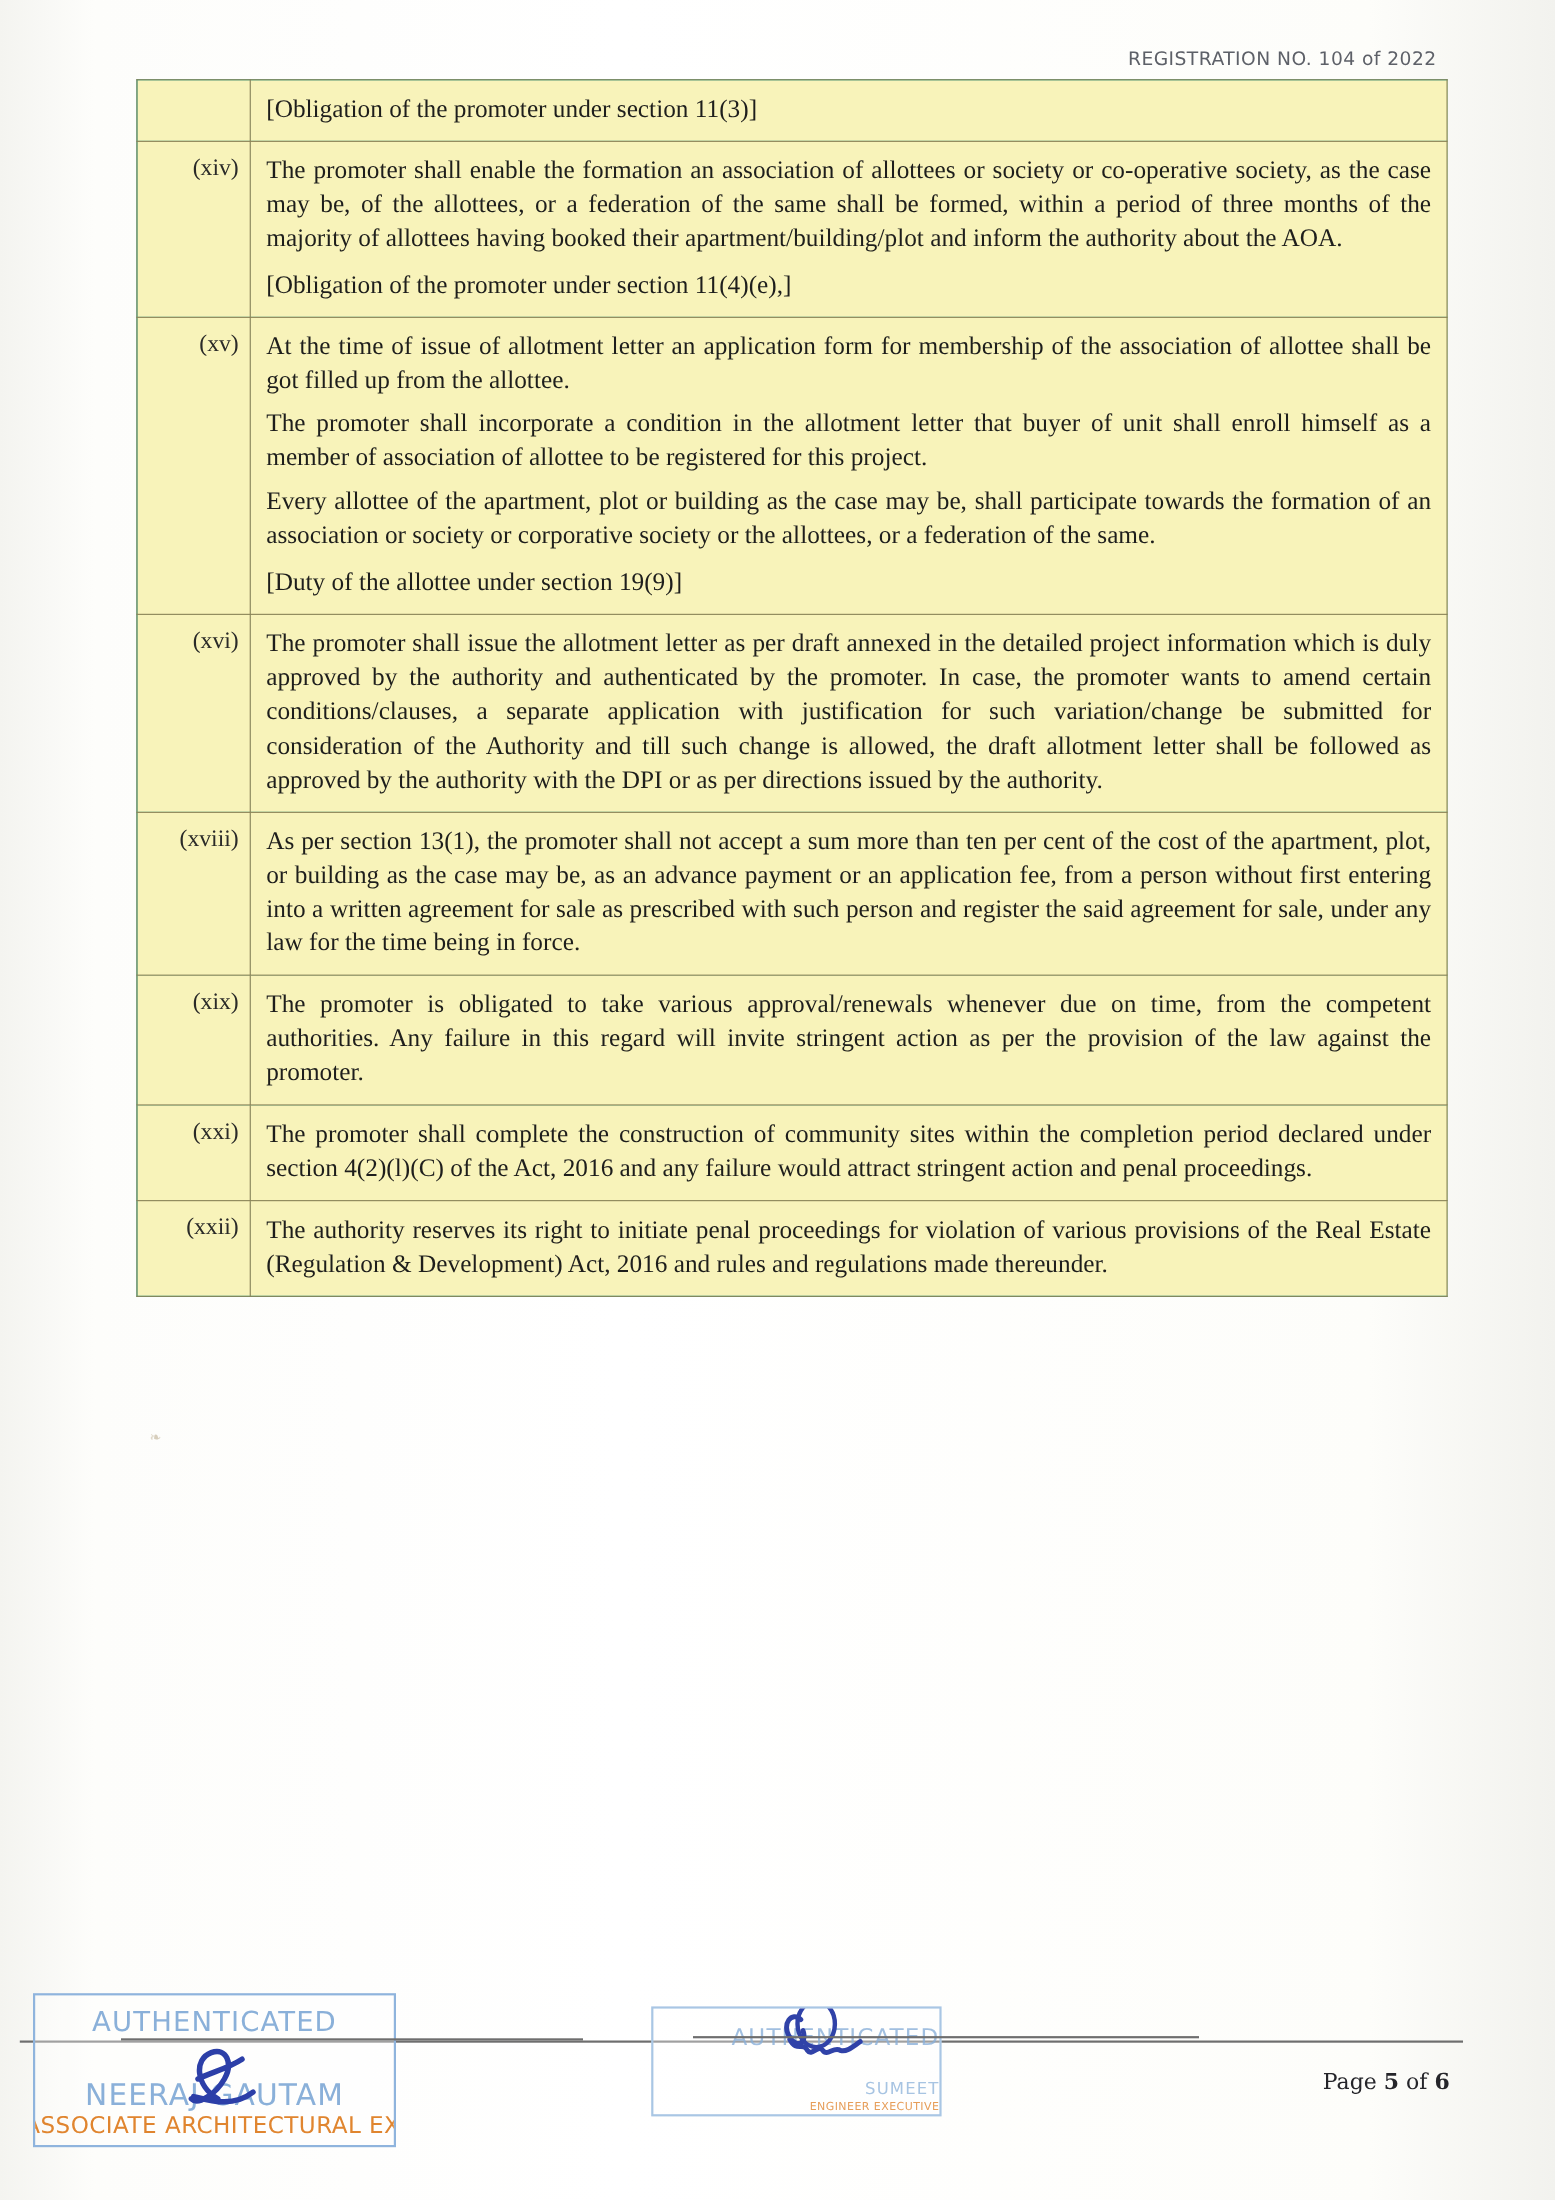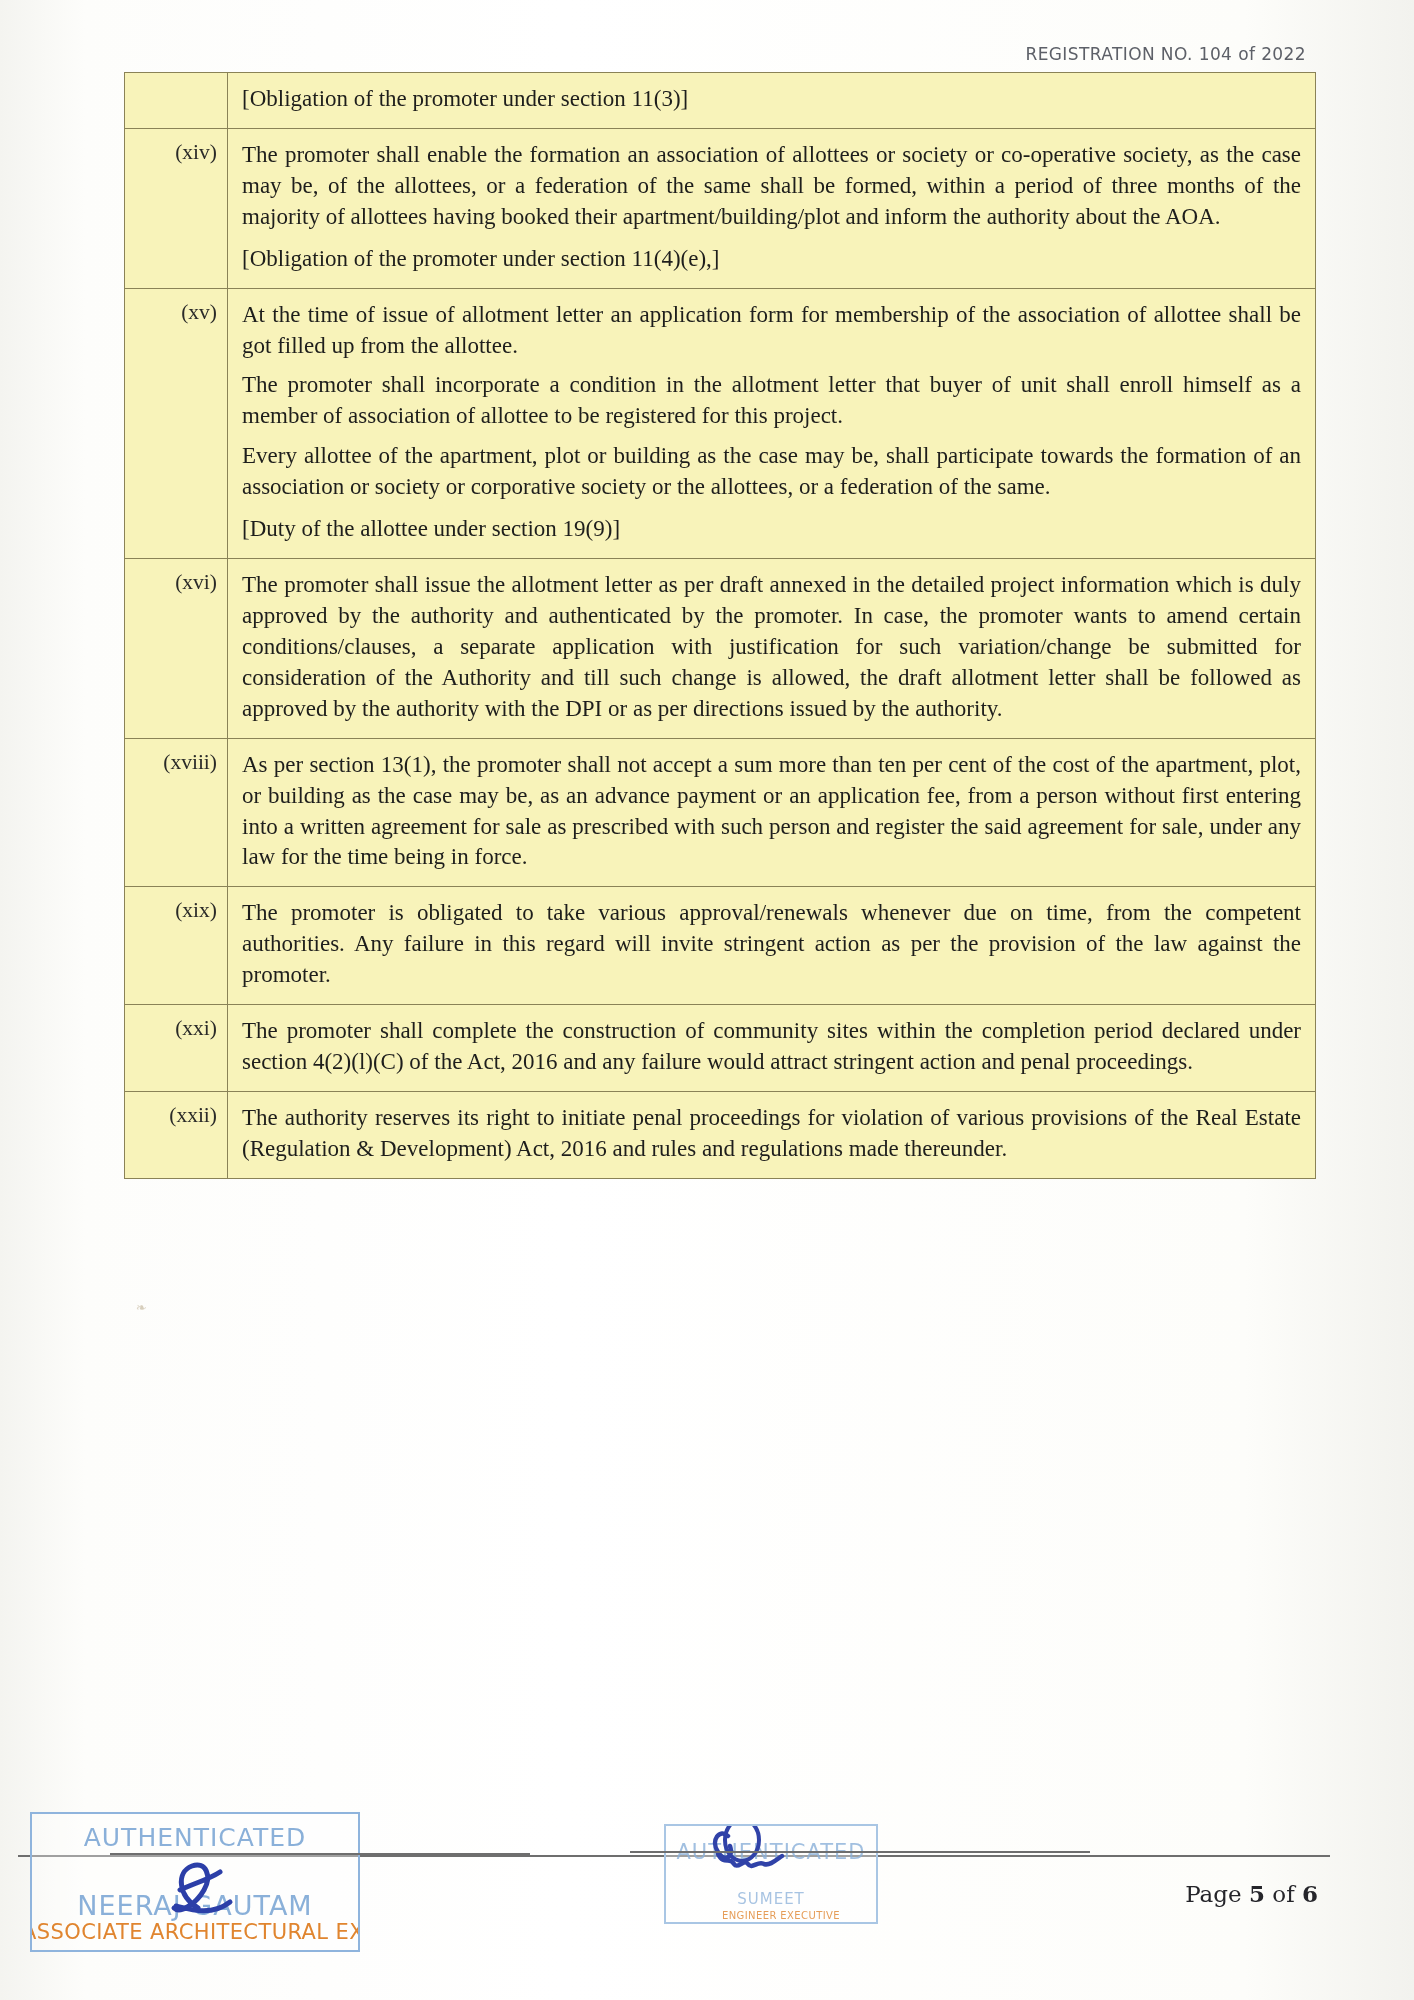--- a/index.html
+++ b/index.html
@@ -86,21 +86,21 @@
     top: 1855px;
     width: 1312px;
     height: 2px;
     background: #6e6e6e;
   }
   .page-number {
     position: absolute;
     right: 96px;
     top: 1880px;
     font-family: "DejaVu Serif", "Liberation Serif", serif;
-    font-size: 23px;
+    font-size: 20px;
     color: #25252a;
     white-space: nowrap;
   }
   .page-number b { font-weight: 700; }
 
   
   .stamp {
     position: absolute;
     border: 2px solid #8fb4dd;
     background: rgba(255,255,255,0.35);
@@ -141,25 +141,26 @@
     color: #e0852f;
   }
   #stamp-neeraj .s-role-wrap {
     position: absolute;
     left: -30px;
     right: -2px;
     bottom: 6px;
   }
 
   #stamp-sumeet {
-    left: 664px;
+    left: 592px;
     top: 1824px;
-    width: 214px;
+    width: 264px;
     height: 100px;
     border-color: #a9c6e4;
+    text-align: right;
   }
   #stamp-sumeet .s-auth { font-size: 21px; margin-top: 14px; opacity: .8; }
   #stamp-sumeet .s-name { font-size: 15px; margin-top: 26px; opacity: .75; }
   #stamp-sumeet .s-role { font-size: 10px; margin-top: 2px; opacity: .8; }
 
   .signature {
     position: absolute;
     pointer-events: none;
   }
   #sig-neeraj { left: 140px; top: 1850px; }

